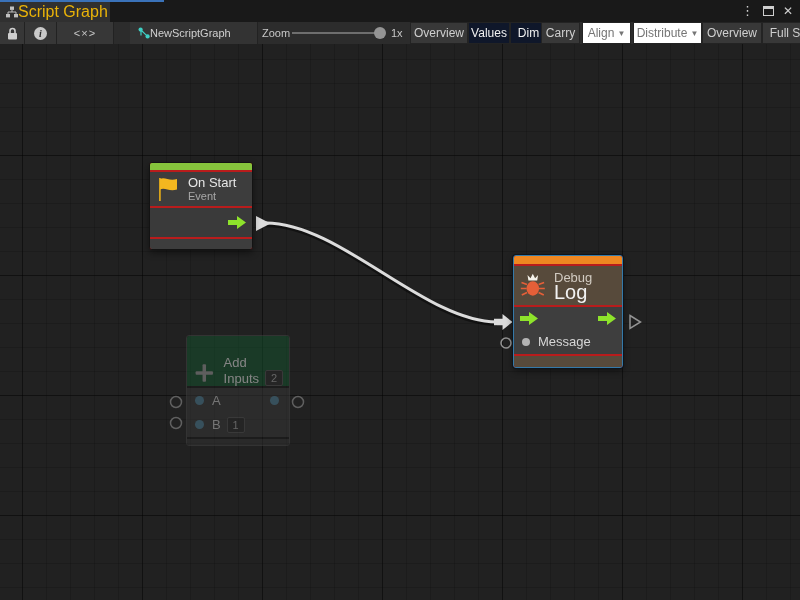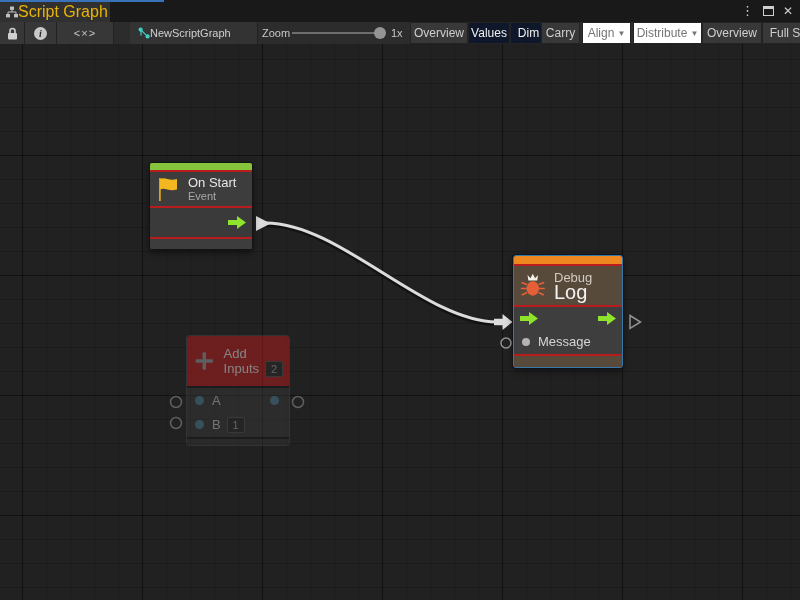--- a/index.html
+++ b/index.html
@@ -219,21 +219,21 @@
       </div>
       <div class="prow" style="padding-left:8px;">
         <span class="dot"></span>
         <span class="plabel" style="color:#d6d6d6;">Message</span>
       </div>
     </div>
     <div class="ftr ftr-debug"></div>
   </div>
 
   <div class="node ghost node-add">
-    <div class="sect hdr" style="background:#b91c1c;">
+    <div class="sect hdr" style="background:#14532d;align-items:flex-end;">
       <svg width="26" height="26" viewBox="0 0 26 26">
         <rect x="11" y="3" width="4" height="20" rx="1" fill="#9b9b9b"></rect>
         <rect x="3" y="11" width="20" height="4" rx="1" fill="#9b9b9b"></rect>
       </svg>
       <div class="titles">
         <span class="t-main">Add</span>
         <span class="inputs-row">
           <span class="t-main">Inputs</span>
           <span class="vbox">2</span>
         </span>

